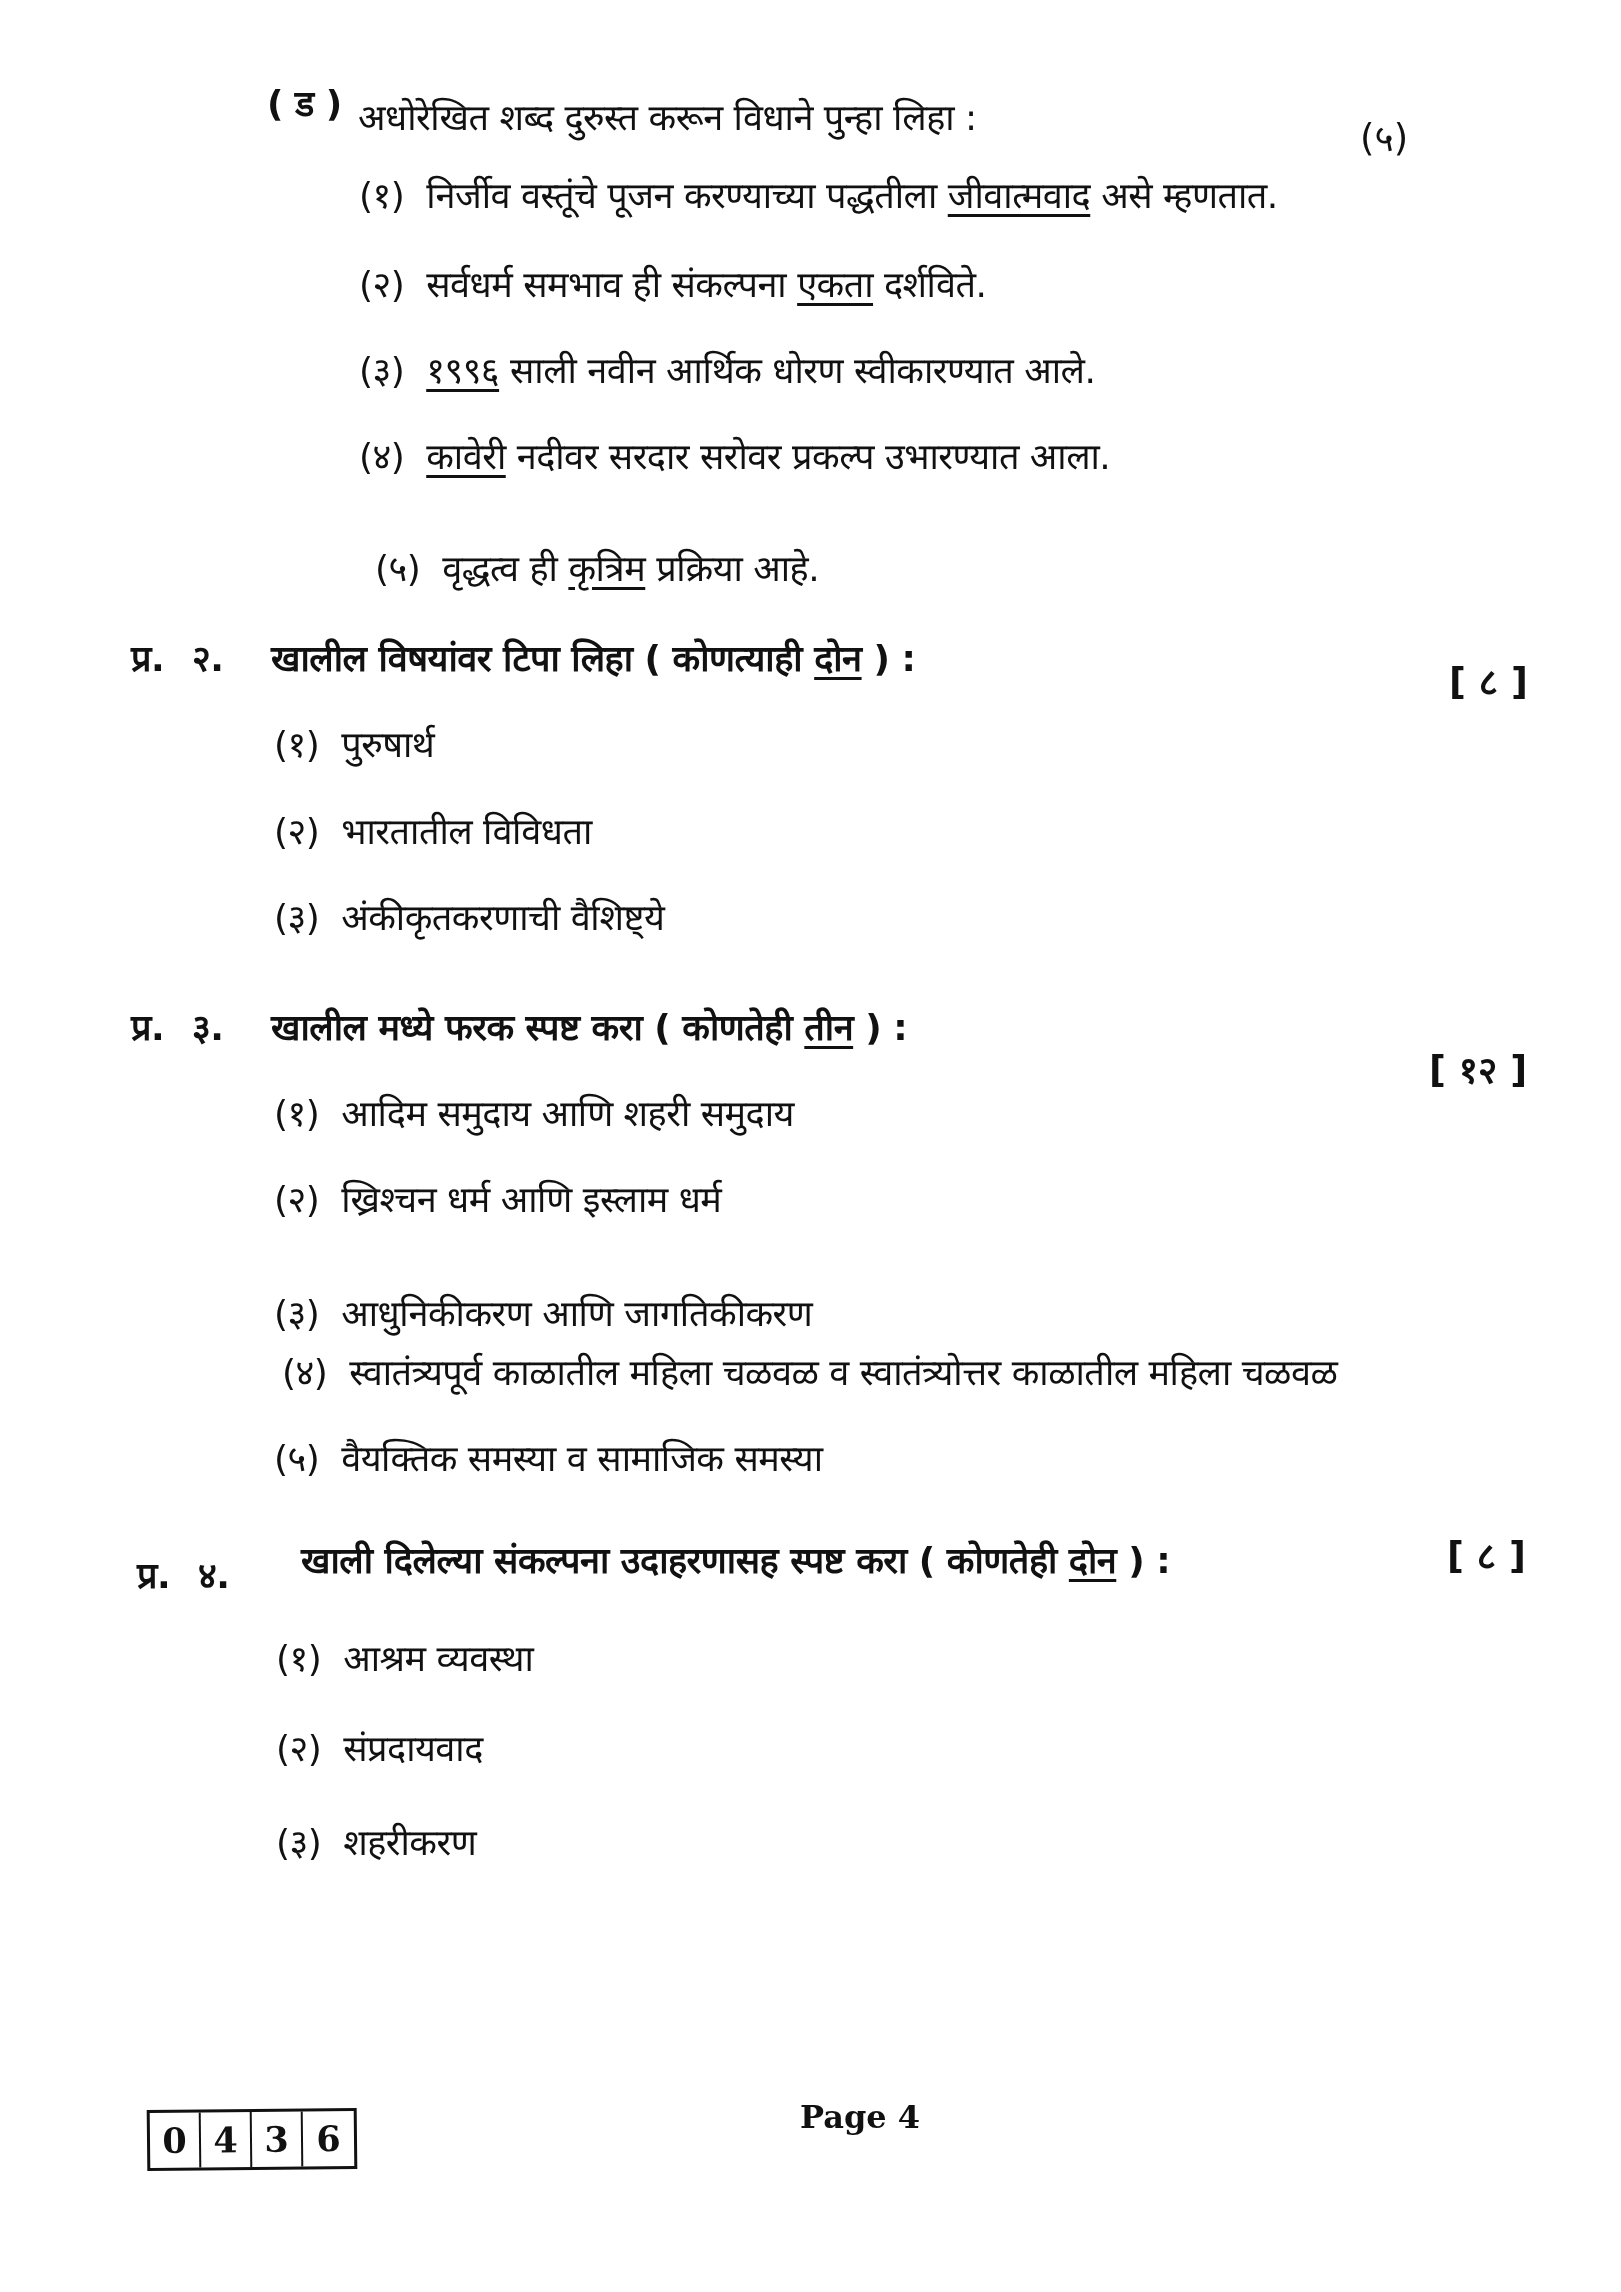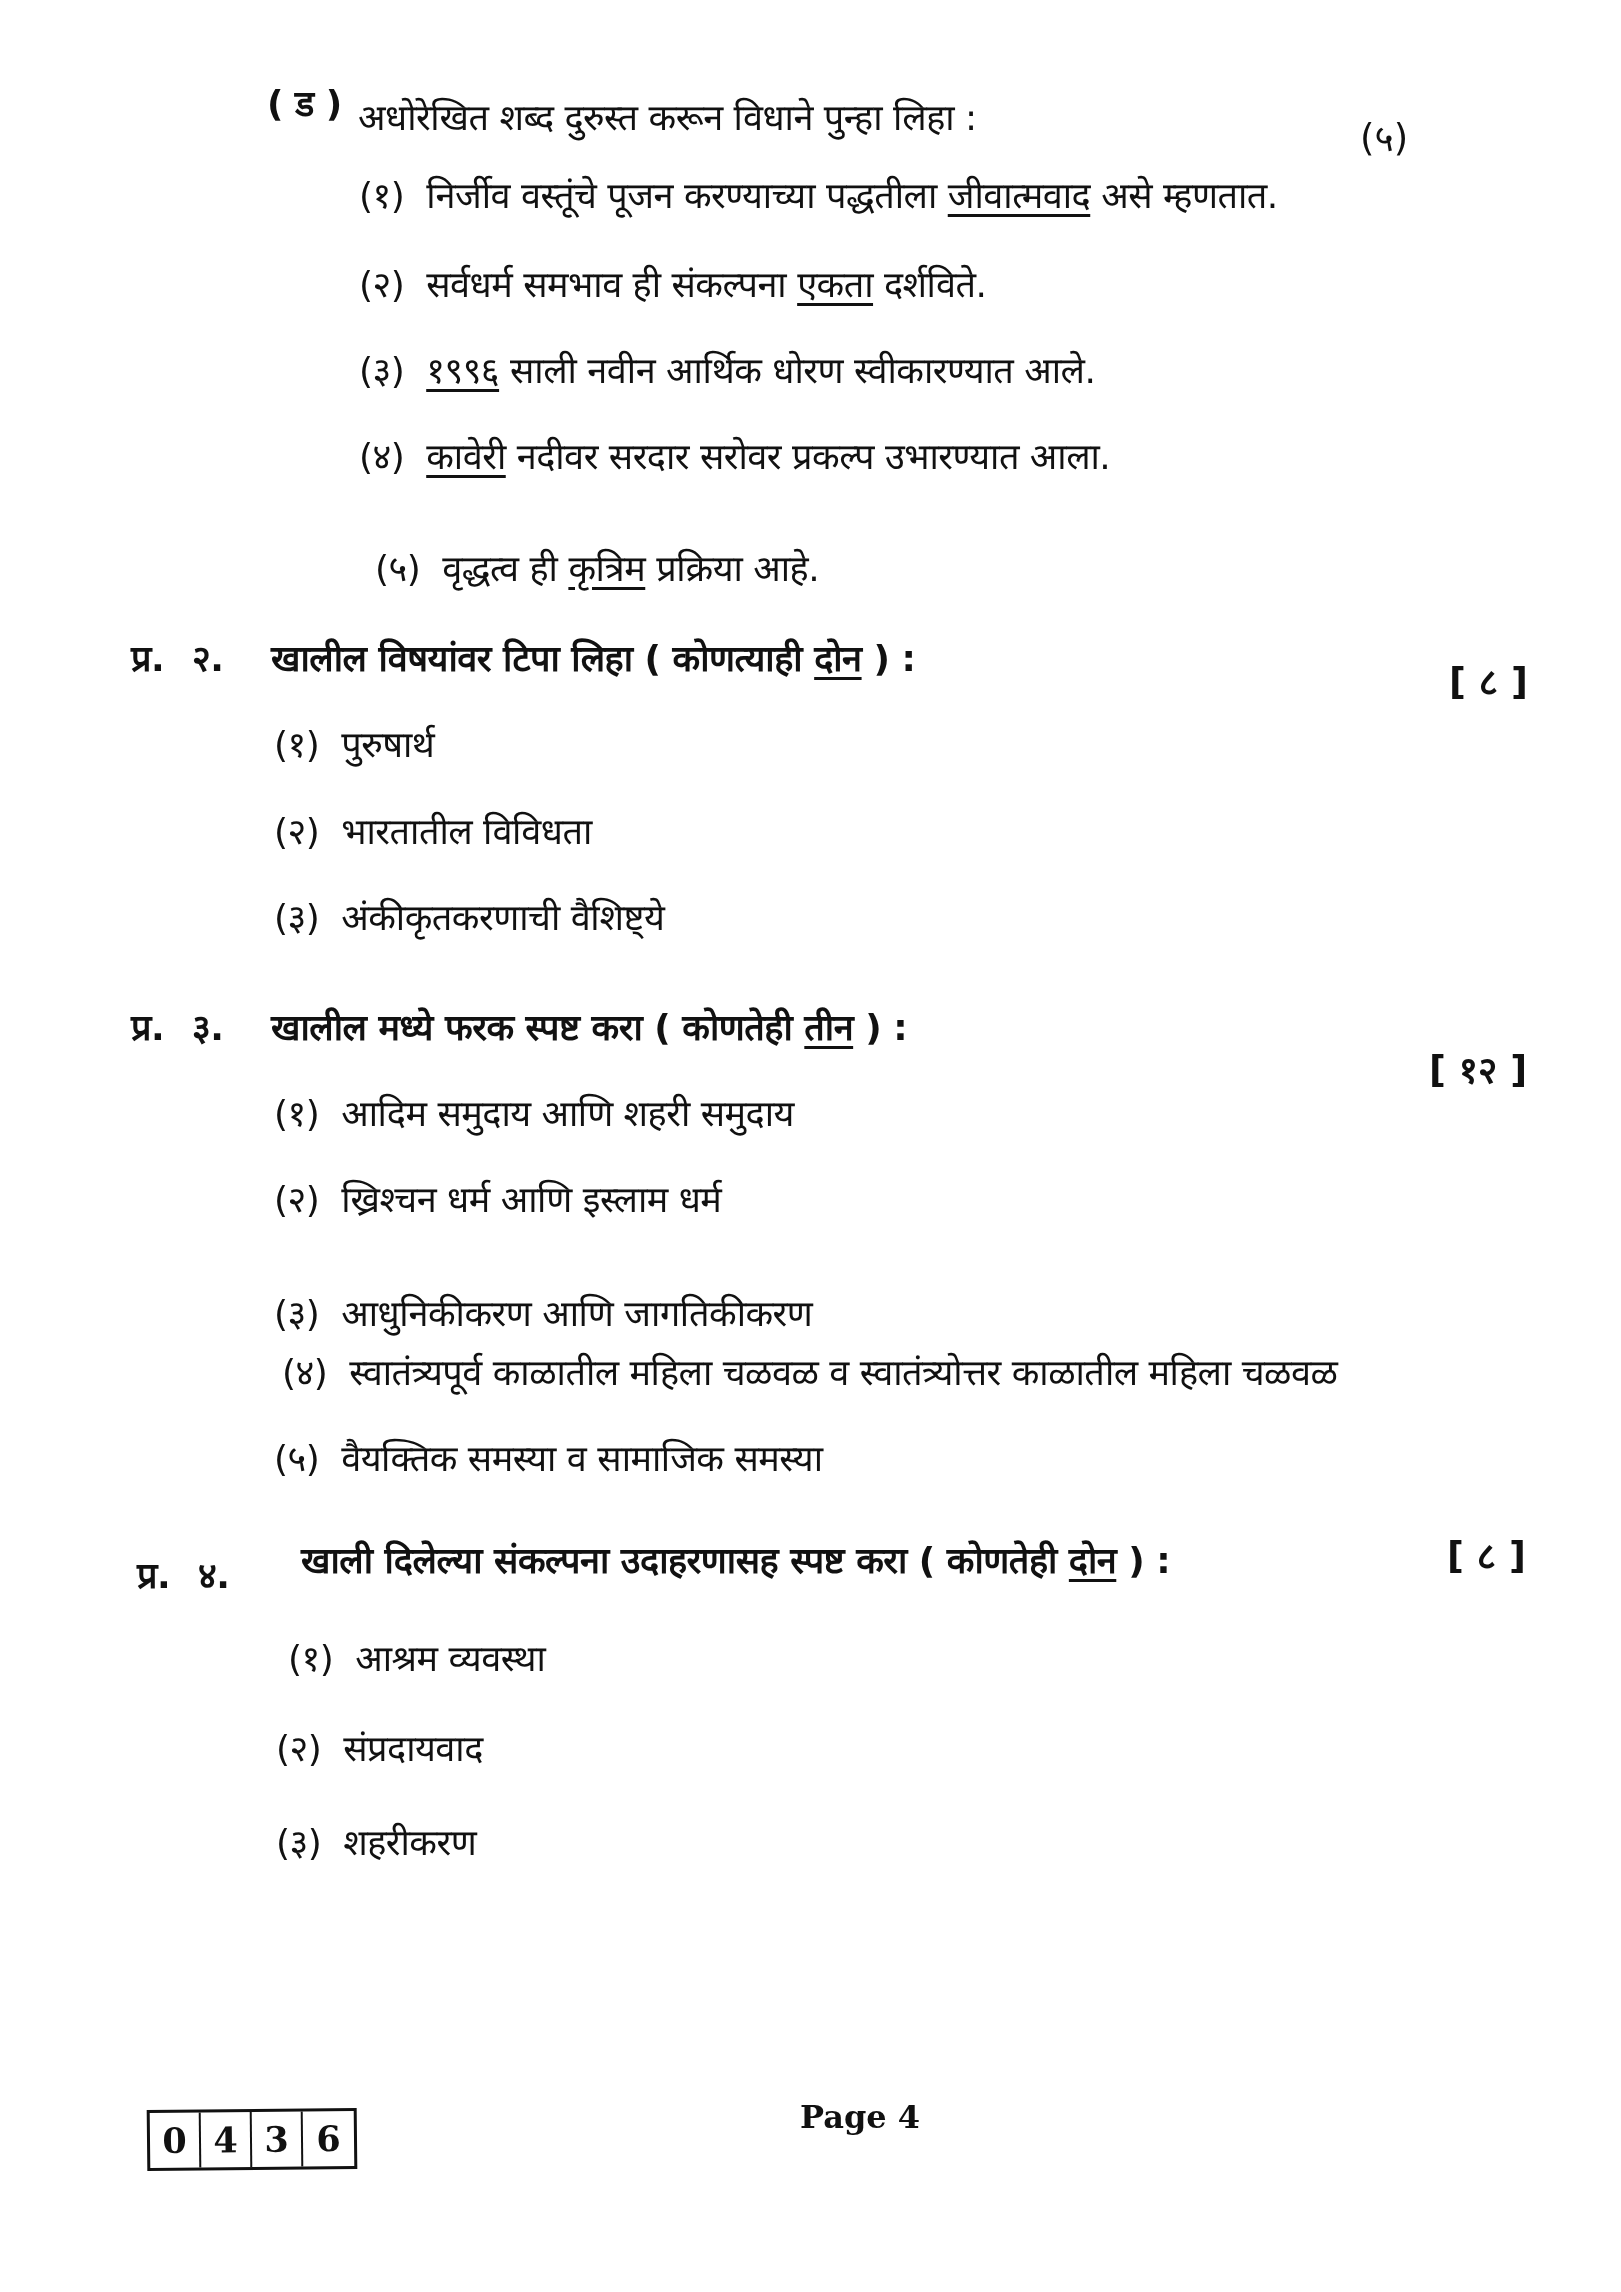--- a/index.html
+++ b/index.html
@@ -74,21 +74,21 @@
 <div class="abs txt" style="left:282px; top:1353px;"><span>(४)</span>&nbsp;&nbsp;<span>स्वातंत्र्यपूर्व काळातील महिला चळवळ व स्वातंत्र्योत्तर काळातील महिला चळवळ</span></div>
 <div class="abs txt" style="left:274px; top:1439px;"><span>(५)</span>&nbsp;&nbsp;<span>वैयक्तिक समस्या व सामाजिक समस्या</span></div>
 
 <div class="abs txt bold" style="left:137px; top:1556px;">प्र.</div>
 <div class="abs txt bold" style="left:198px; top:1556px;">४.</div>
 <div class="abs txt bold" style="left:274px; top:1541px;margin-left:27px;">
   <span>खाली दिलेल्या संकल्पना उदाहरणासह स्पष्ट करा ( कोणतेही </span><span class="u">दोन</span><span> ) :</span>
 </div>
 <div class="abs marks" style="left:1447px; top:1529px;">[ ८ ]</div>
 
-<div class="abs txt" style="left:288px; top:1639px;"><span>(१)</span>&nbsp;&nbsp;<span>आश्रम व्यवस्था</span></div>
+<div class="abs txt" style="left:276px; top:1639px;"><span>(१)</span>&nbsp;&nbsp;<span>आश्रम व्यवस्था</span></div>
 <div class="abs txt" style="left:276px; top:1729px;"><span>(२)</span>&nbsp;&nbsp;<span>संप्रदायवाद</span></div>
 <div class="abs txt" style="left:276px; top:1823px;"><span>(३)</span>&nbsp;&nbsp;<span>शहरीकरण</span></div>
 
 <div class="code-box">
   <div class="code-cell">0</div>
   <div class="code-cell">4</div>
   <div class="code-cell">3</div>
   <div class="code-cell">6</div>
 </div>
 <div class="abs page-label" style="left:800px; top:2098px;">Page 4</div>

